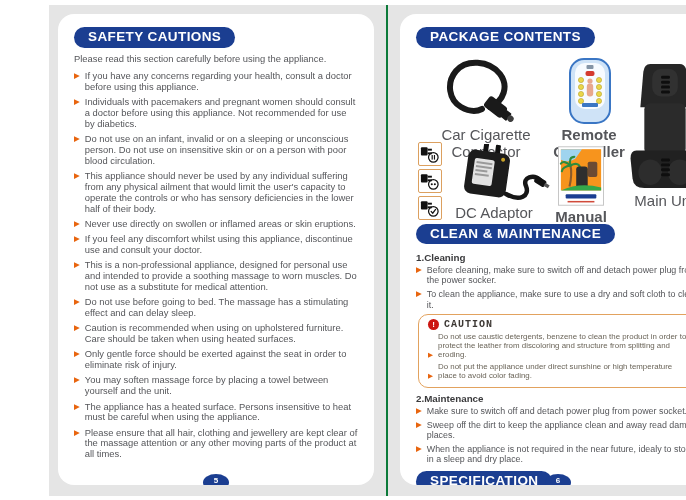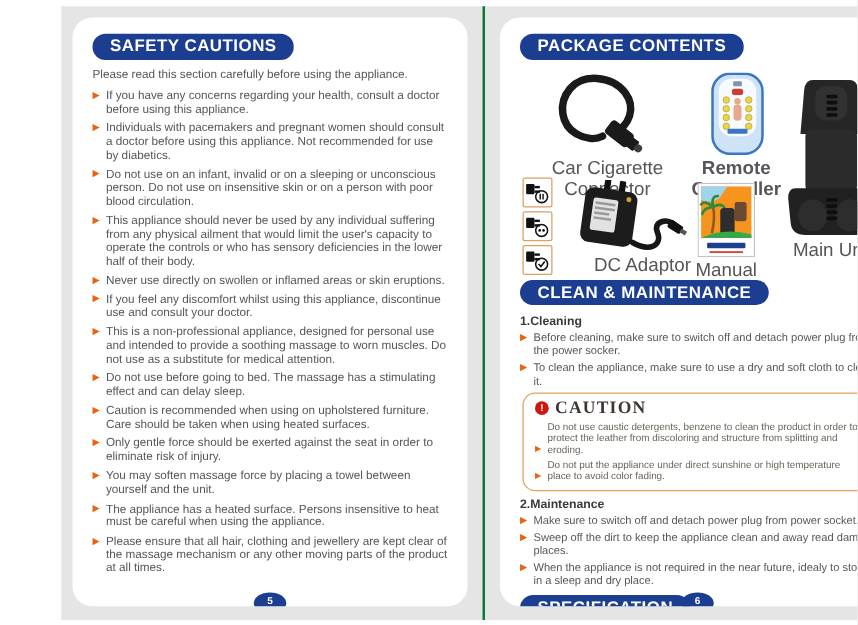--- a/index.html
+++ b/index.html
@@ -44,21 +44,21 @@
   .subhead{font-size:9.8px;font-weight:bold;color:#3a3a3c;margin:2px 0 2px 0;}
   .caution-box{
     border:1.5px solid #e2a25e;border-radius:10px;padding:4px 9px 4px 9px;
     margin:3px 0 5px 2px;
   }
   .caution-title{display:flex;align-items:center;gap:5px;margin-bottom:2px;}
   .cicon{
     width:11px;height:11px;border-radius:50%;background:#cc1712;color:#fff;
     font-size:8px;font-weight:bold;text-align:center;line-height:11px;flex:0 0 auto;
   }
-  .ctitle-text{font-family:Liberation Serif, serif;font-weight:bold;font-size:14px;
+  .ctitle-text{font-family:Liberation Mono, monospace;font-weight:bold;font-size:10px;
     color:#3c3733;letter-spacing:1px;}
   .caution-box .btext{font-size:7.9px;line-height:9.2px;color:#6a6458;}
   .caution-box .tri{font-size:6.5px;line-height:9.2px;}
   .caution-box .bullet{margin-bottom:2.5px;align-items:flex-end;}
   .plug-icon{
     width:24px;height:24px;border:1.5px solid #dca05f;border-radius:2px;
     background:#fff;box-sizing:border-box;margin-bottom:3px;
   }
   svg{display:block;}
 </style>
@@ -118,21 +118,21 @@
         <div class="bullet">
             <span class="tri">▶</span>
             <span class="btext">You may soften massage force by placing a towel between yourself and the unit.</span>
           </div>
         <div class="bullet">
             <span class="tri">▶</span>
             <span class="btext">The appliance has a heated surface. Persons insensitive to heat must be careful when using the appliance.</span>
           </div>
         <div class="bullet">
             <span class="tri">▶</span>
-            <span class="btext">Please ensure that all hair, clothing and jewellery are kept clear of the massage mechanism or any other moving parts of the product at all times.</span>
+            <span class="btext">Please ensure that all hair, clothing and jewellery are kept clear of the massage attention or any other moving parts of the product at all times.</span>
           </div>
       </div>
       <div class="pagenum">5</div>
     </div>
 
     <div class="page rp">
       <div class="pill">
         <span>PACKAGE CONTENTS</span>
       </div>
 
@@ -238,42 +238,42 @@
               <rect x="25" y="27" width="12" height="2" fill="#9a9a9a"></rect>
               <rect x="25" y="31" width="14" height="2" fill="#9a9a9a"></rect>
             </g>
             <path d="M56,50 C70,58 80,52 76,42 C72,33 84,30 90,36" fill="none" stroke="#161616" stroke-width="4.5" stroke-linecap="round"></path>
             <g transform="rotate(32 90 38)">
               <rect x="84" y="34" width="12" height="7" rx="2" fill="#111"></rect>
               <rect x="95" y="35.8" width="5" height="3.4" fill="#555"></rect>
             </g>
           </svg>
         </div>
-        <div class="fig-label" style="left:50px;top:150px;width:96px;">DC Adaptor</div>
+        <div class="fig-label" style="left:30px;top:150px;width:96px;">DC Adaptor</div>
 
         <div style="position:absolute;left:142px;top:92px;">
           <svg width="46" height="60" viewBox="0 0 48 62">
             <rect x="0.5" y="0.5" width="47" height="61" fill="#ffffff" stroke="#c4c4c4"></rect>
             <rect x="3" y="3" width="42" height="43" fill="#f7941d"></rect>
             <path d="M3,3 h22 l-7,10 q-8,5 -15,1z" fill="#9fd4ee"></path>
             <path d="M12,42 q3,-13 1,-22" stroke="#8a5a2a" stroke-width="2.2" fill="none"></path>
             <g stroke="#2e8b3d" stroke-width="2.2" fill="none" stroke-linecap="round">
               <path d="M13,20 q-7,-6 -10,-2"></path>
               <path d="M13,20 q-2,-9 4,-9"></path>
               <path d="M13,20 q8,-4 10,2"></path>
               <path d="M13,20 q-8,1 -9,6"></path>
             </g>
             <rect x="31" y="16" width="10" height="16" rx="2" fill="#6b4a33"></rect>
             <rect x="19" y="21" width="12" height="23" rx="3" fill="#2e2e2e"></rect>
             <path d="M3,46 q20,-9 42,-3 v3 h-42z" fill="#35a84a"></path>
             <rect x="8" y="50" width="32" height="4.5" rx="1" fill="#1b3e91"></rect>
             <rect x="10" y="57" width="28" height="1.6" fill="#d04a3a"></rect>
           </svg>
         </div>
-        <div class="fig-label" style="left:130px;top:154px;width:70px;">Manual</div>
+        <div class="fig-label" style="left:130px;top:154px;width:70px;font-weight:bold;">Manual</div>
       </div>
 
       <div class="pill">
         <span>CLEAN &amp; MAINTENANCE</span>
       </div>
 
       <div class="subhead">1.Cleaning</div>
       <div class="bullet">
           <span class="tri">▶</span>
           <span class="btext">Before cleaning, make sure to switch off and detach power plug from the power socker.</span>

